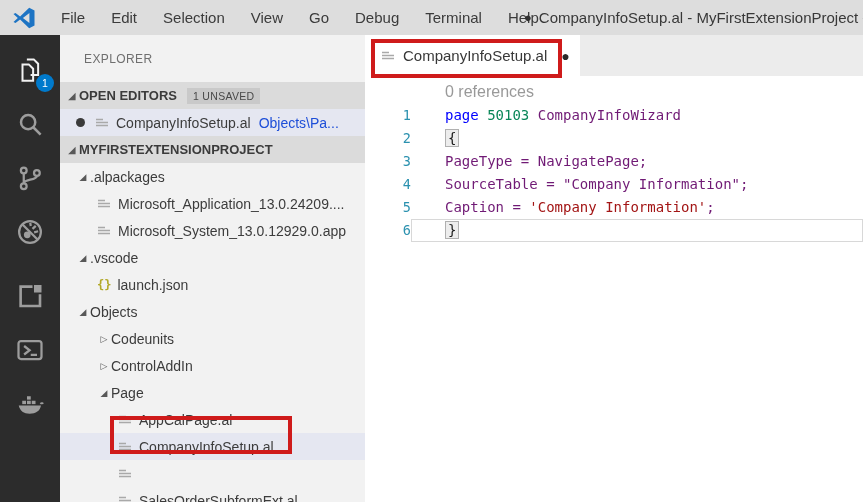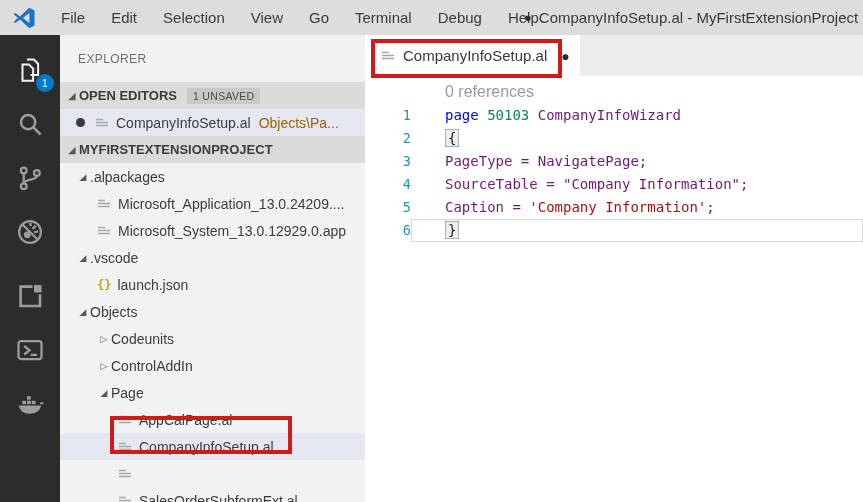--- a/index.html
+++ b/index.html
@@ -23,35 +23,35 @@
   .ab-item{position:relative;width:34px;height:34px;color:#9d9d9d;display:flex;align-items:center;justify-content:center;cursor:pointer;}
   .ab-item.active{color:#f2f2f2;}
   .ab-item:nth-child(5){margin-top:10px;}
   .ab-item svg{width:30px;height:30px;}
   .ab-badge{position:absolute;right:-7px;bottom:-5px;width:18px;height:18px;border-radius:50%;
     background:var(--accent);color:#fff;font-size:10.5px;display:flex;align-items:center;justify-content:center;}
 
   
   .sidebar{position:absolute;left:60px;top:35px;width:305px;height:467px;background:#f2f2f2;
     font-size:14px;color:#3c3c3c;overflow:hidden;}
-  .sidebar-title{height:47px;display:flex;align-items:center;padding-left:18px;box-sizing:border-box;
+  .sidebar-title{height:47px;display:flex;align-items:center;padding-left:24px;box-sizing:border-box;
     font-size:12px;color:#6f6f6f;letter-spacing:.4px;}
   .srow{height:27px;display:flex;align-items:center;box-sizing:border-box;cursor:pointer;}
   .sec-row{background:#dbdbdb;font-weight:bold;font-size:13px;color:#3b3b3b;}
   .twisty{width:14px;margin-left:5px;font-size:9px;color:#585858;text-align:center;flex:0 0 auto;}
   .tree .twisty{margin-left:0;}
   .unsaved-badge{margin-left:10px;background:#c9c9c9;color:#484848;font-size:10.5px;font-weight:normal;
     padding:2px 6px;letter-spacing:.3px;}
   .openitem{background:#e5e7f1;}
   .dirty-dot{width:9px;height:9px;border-radius:50%;background:#3a3a3a;margin:0 10px 0 16px;flex:0 0 auto;}
   .file-ico{width:14px;height:14px;flex:0 0 auto;margin-right:7px;}
   .json-ico{color:#b2a827;font-weight:bold;font-family:"DejaVu Sans Mono",monospace;font-size:12px;
     margin-right:6px;flex:0 0 auto;}
   .item-label{white-space:nowrap;overflow:hidden;}
-  .item-path{color:#a16207;margin-left:8px;white-space:nowrap;overflow:hidden;}
+  .item-path{color:#1d4ed8;margin-left:8px;white-space:nowrap;overflow:hidden;}
   .tree{position:absolute;left:0;top:128px;right:0;}
 
   
   .editor{position:absolute;left:365px;top:35px;width:498px;height:467px;background:#ececec;}
   .tabs{height:41px;display:flex;}
   .tab{background:#ffffff;display:flex;align-items:center;padding:0 10px 0 16px;gap:8px;
     font-size:15px;color:#383838;min-width:180px;cursor:pointer;}
   .tab .file-ico{margin-right:0;}
   .tab-dot{font-size:14px;color:#2b2b2b;margin-left:6px;}
   .editor-content{position:absolute;left:0;top:41px;right:0;bottom:0;background:#fff;}
@@ -78,22 +78,22 @@
       <svg viewBox="0 0 24 24" width="24" height="24">
         <path fill="#1d74c4" d="M17.2 1.8L8.1 10.4 3.5 6.9 1.5 8l4.3 4-4.3 4 2 1.1 4.6-3.5 9.1 8.6 5.3-2.6V4.4zM17.4 6.9v10.2L10.9 12z"></path>
       </svg>
     </span>
     <div class="menubar" id="menubar">
         <span class="menu-item">File</span>
         <span class="menu-item">Edit</span>
         <span class="menu-item">Selection</span>
         <span class="menu-item">View</span>
         <span class="menu-item">Go</span>
+        <span class="menu-item">Debug</span>
         <span class="menu-item">Terminal</span>
-        <span class="menu-item">Debug</span>
         <span class="menu-item">Help</span>
       </div>
     <div class="win-title">
       <span class="title-dot">●</span>
       <span>CompanyInfoSetup.al - MyFirstExtensionProject -</span>
     </div>
   </div>
 
   <div class="activitybar" id="activitybar">
       <div class="ab-item active">

